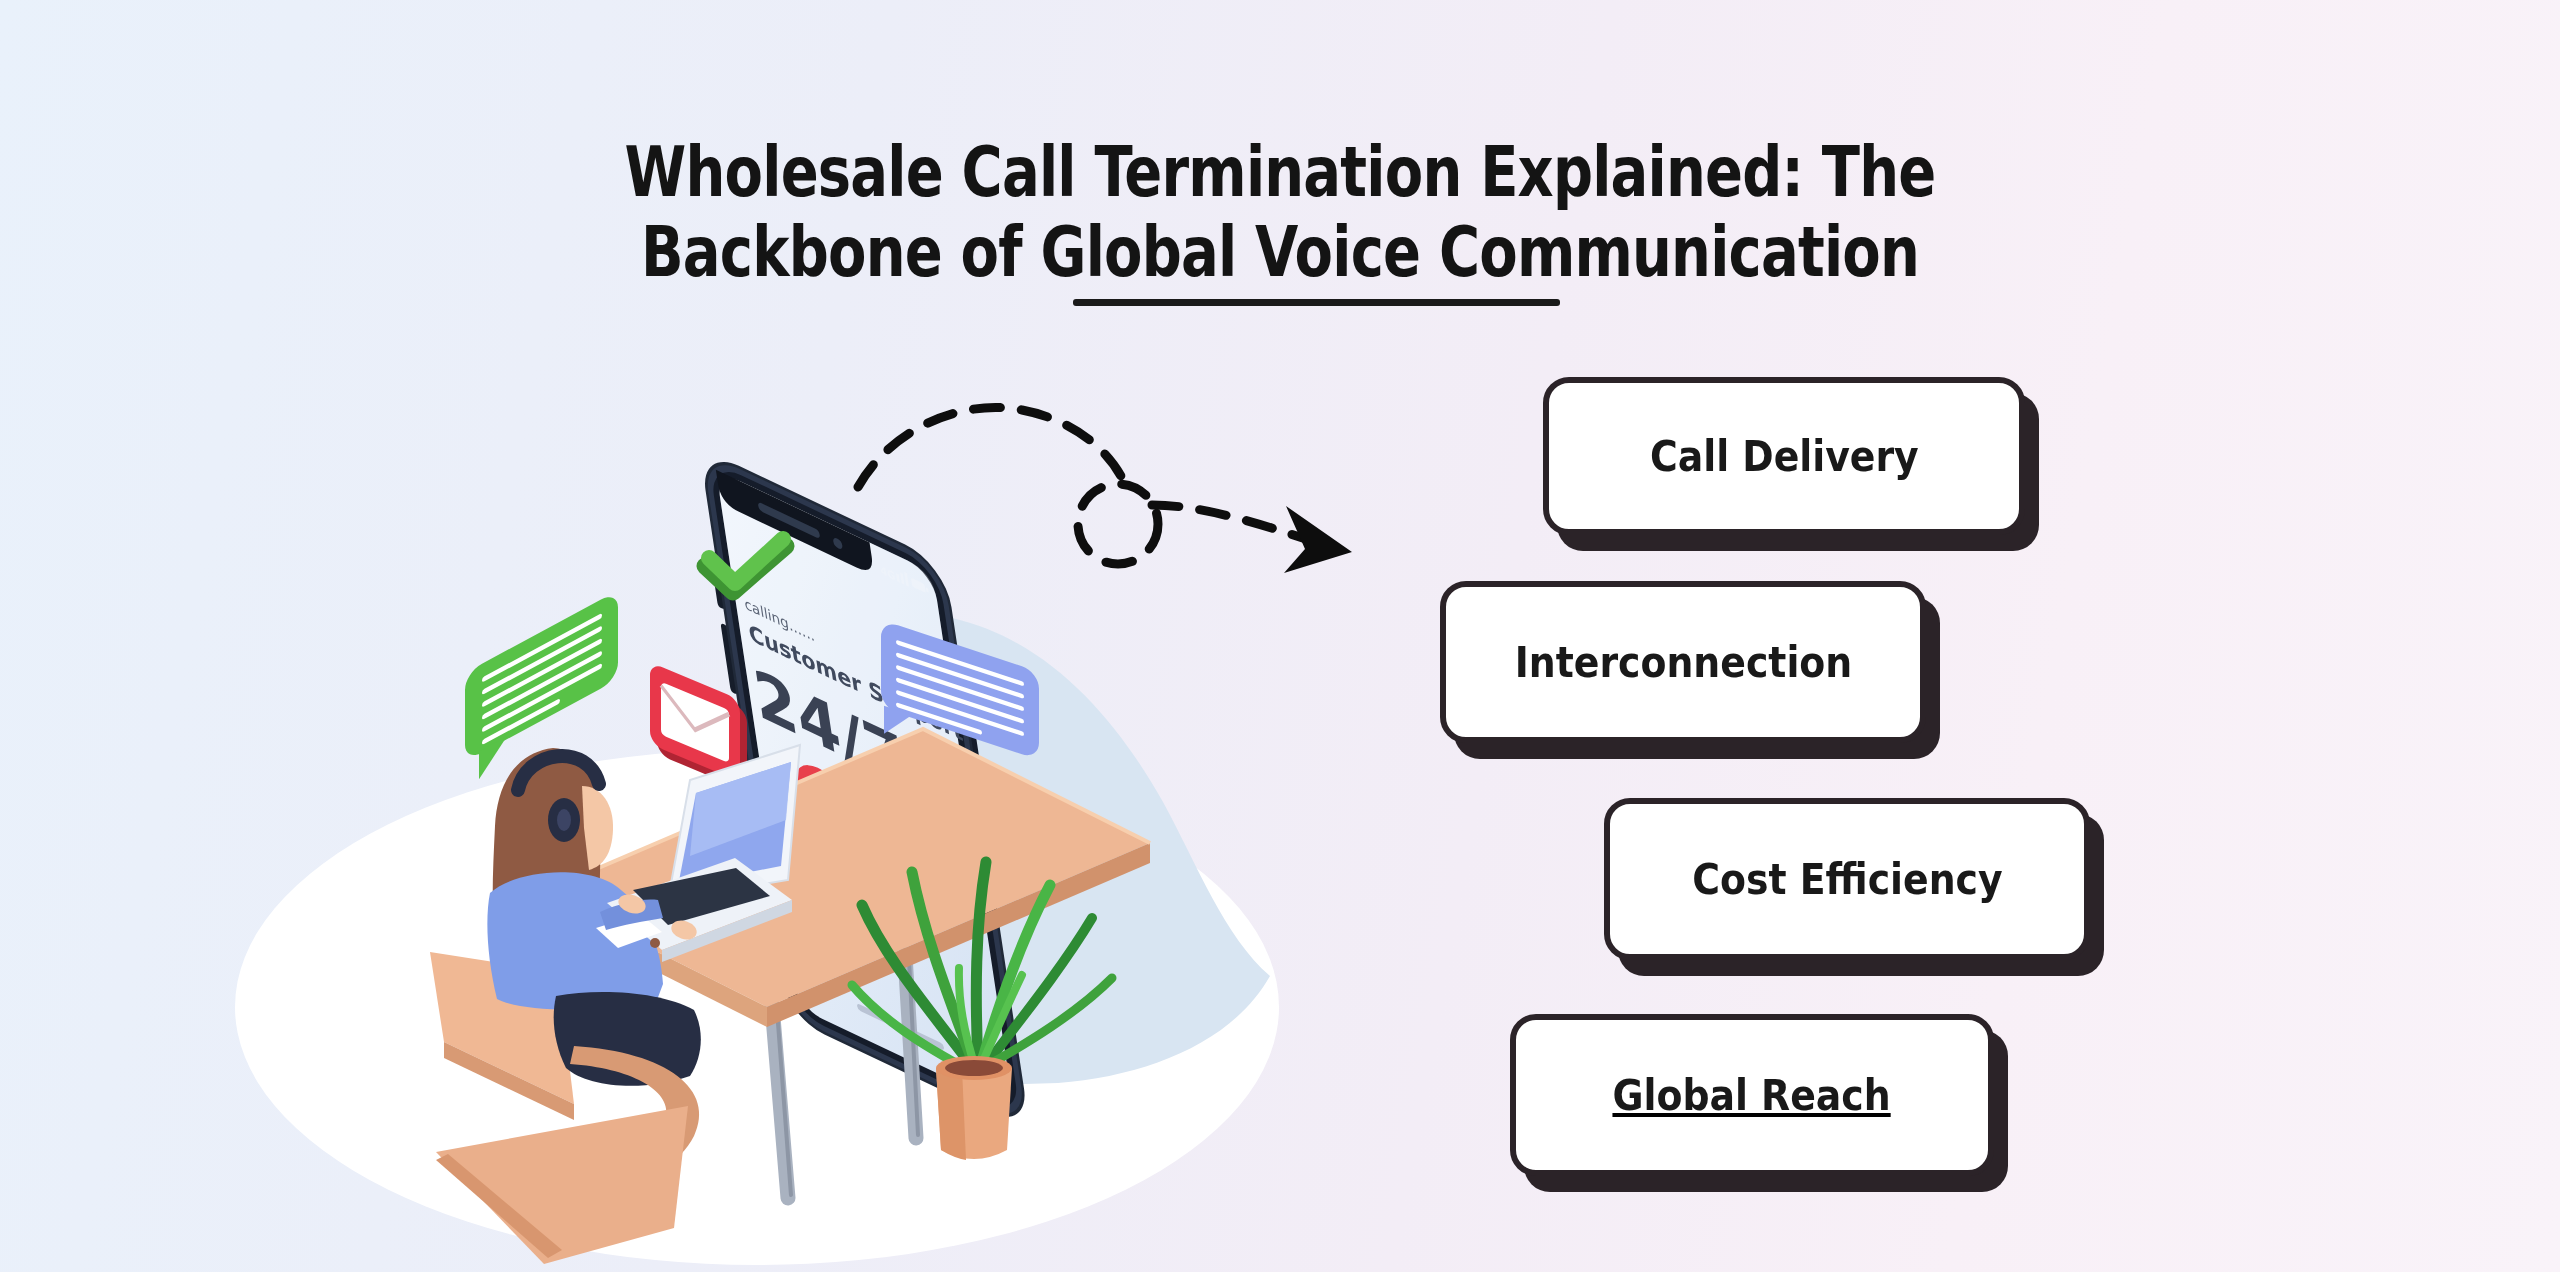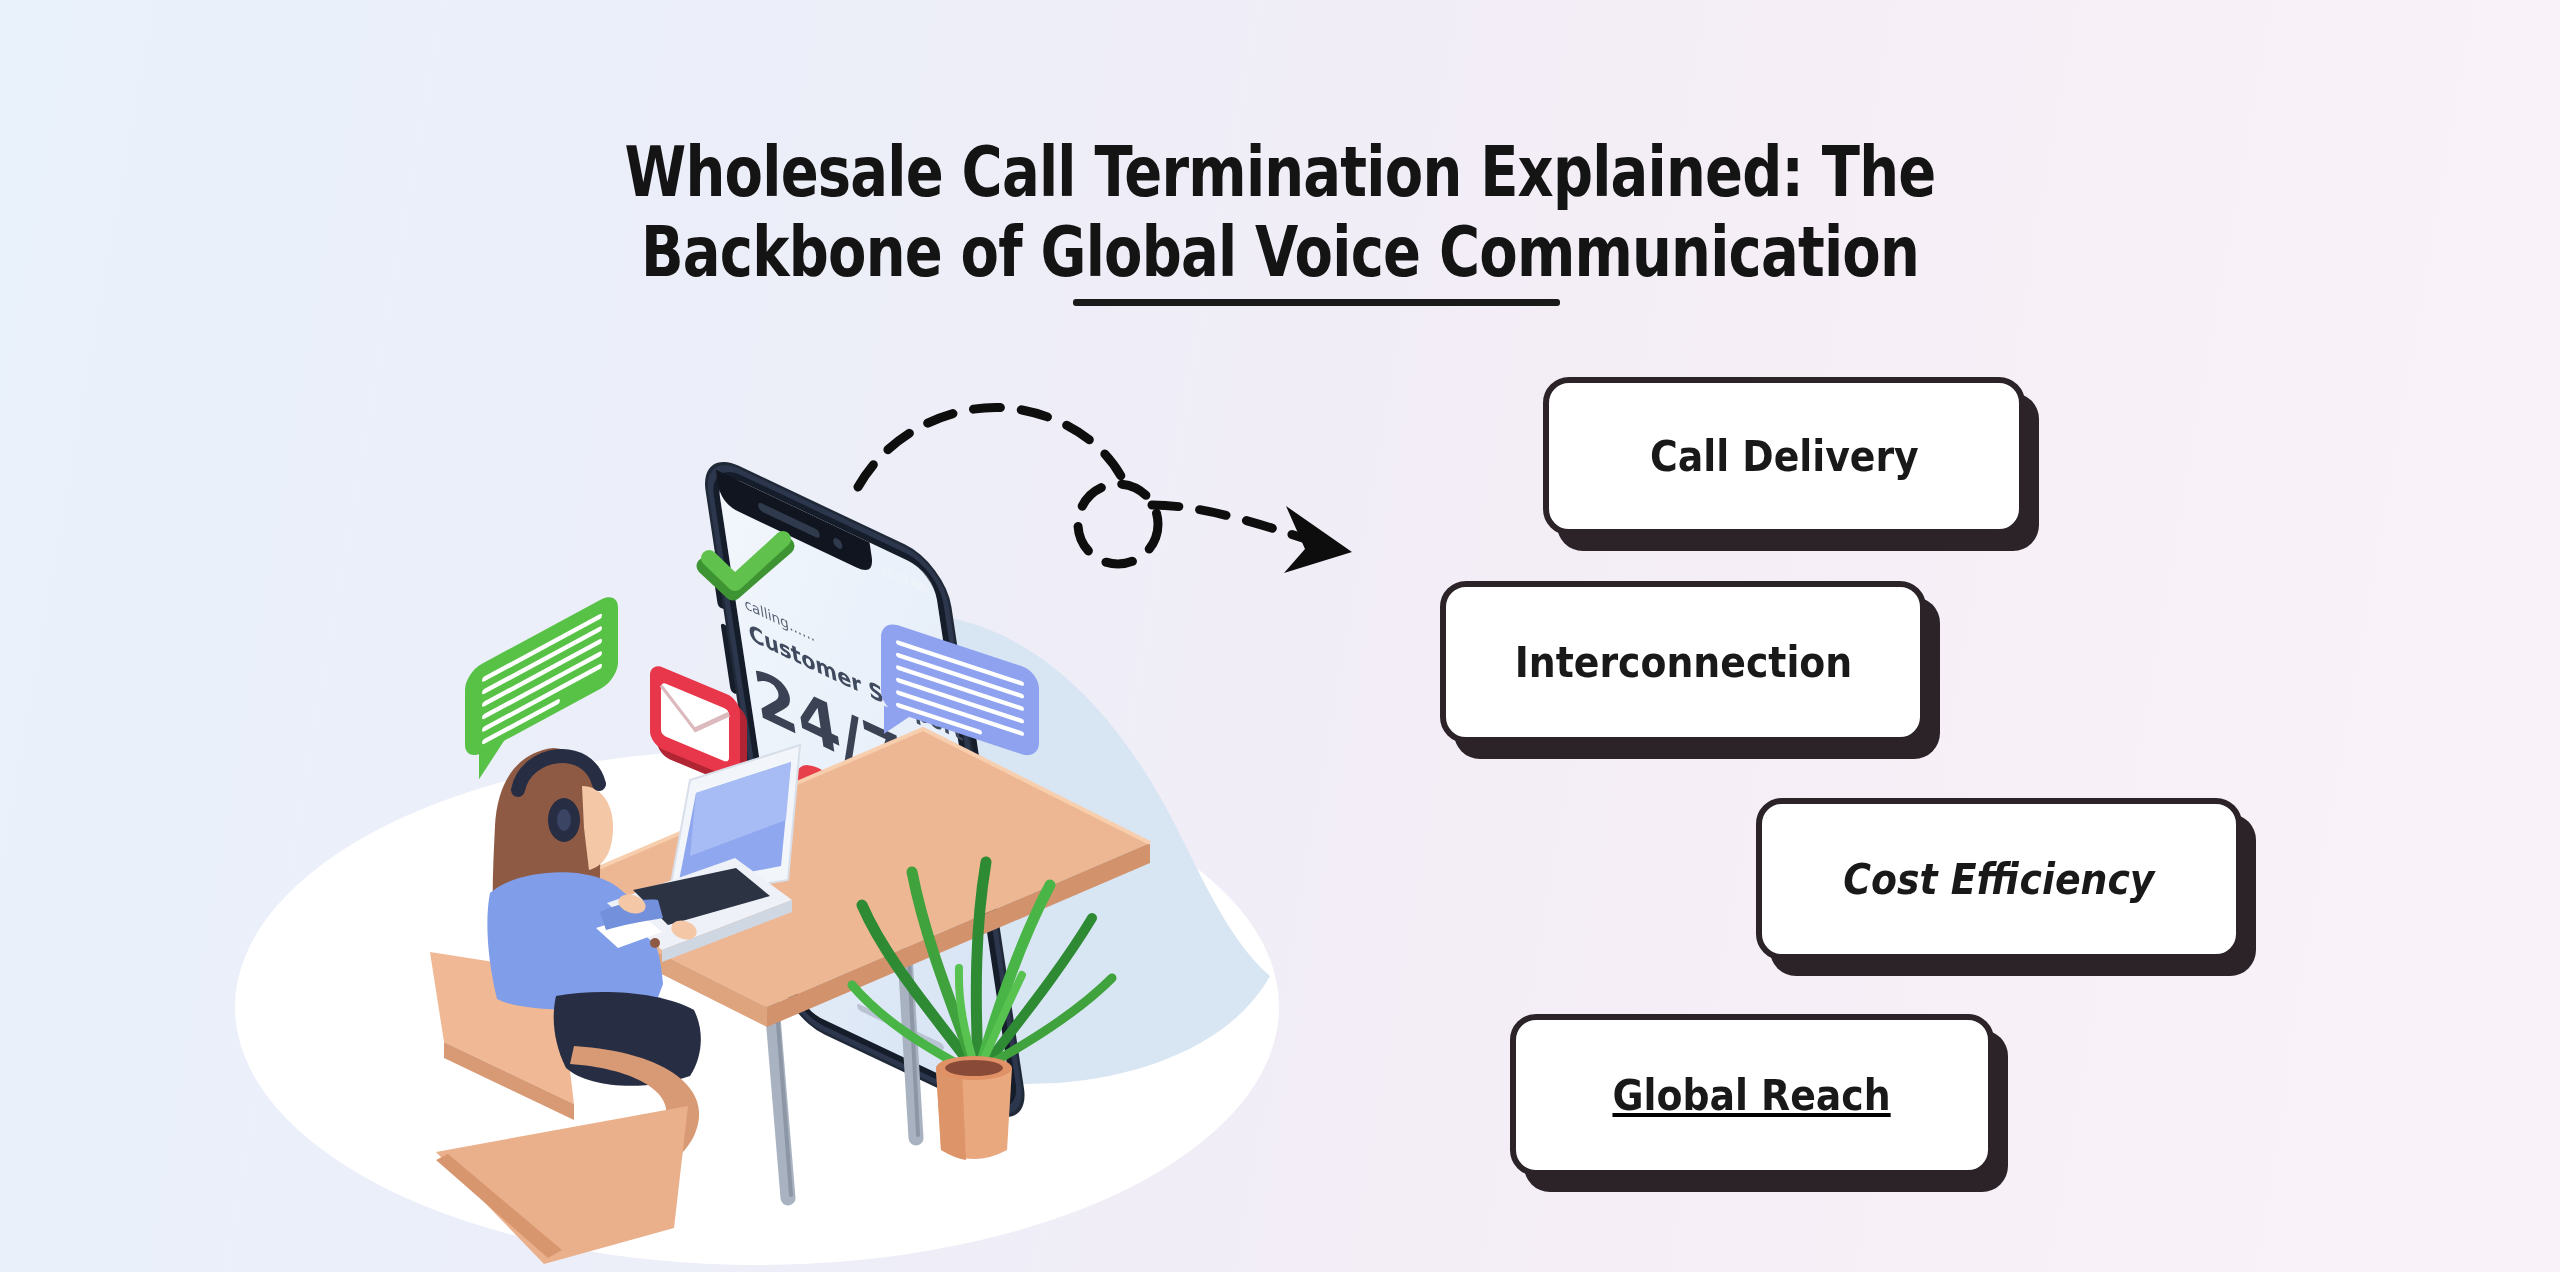--- a/index.html
+++ b/index.html
@@ -22,21 +22,21 @@
     position:absolute;background:#ffffff;border:6px solid #2b2328;border-radius:26px;
     box-shadow:14px 16px 0 #2b2328;
     display:flex;align-items:center;justify-content:center;
   }
   .benefit span{
     font-size:42px;font-weight:700;color:#191919;white-space:nowrap;
     transform:scaleX(.9);
   }
   #b1{left:1531px;top:377px;width:470px;height:146px;margin-left:12px;}
   #b2{left:1440px;top:581px;width:474px;height:150px;align-items:center;}
-  #b3{left:1756px;top:798px;width:474px;height:150px;font-style:italic;}
+  #b3{left:1604px;top:798px;width:474px;height:150px;}
   #b4{left:1510px;top:1014px;width:472px;height:150px;text-decoration:underline;}
   .illustration{position:absolute;left:0;top:0;}
   text{font-family:"DejaVu Sans",sans-serif;}
 </style>
 </head>
 <body>
 
 <div class="stage">
 
   <h1 class="title">

